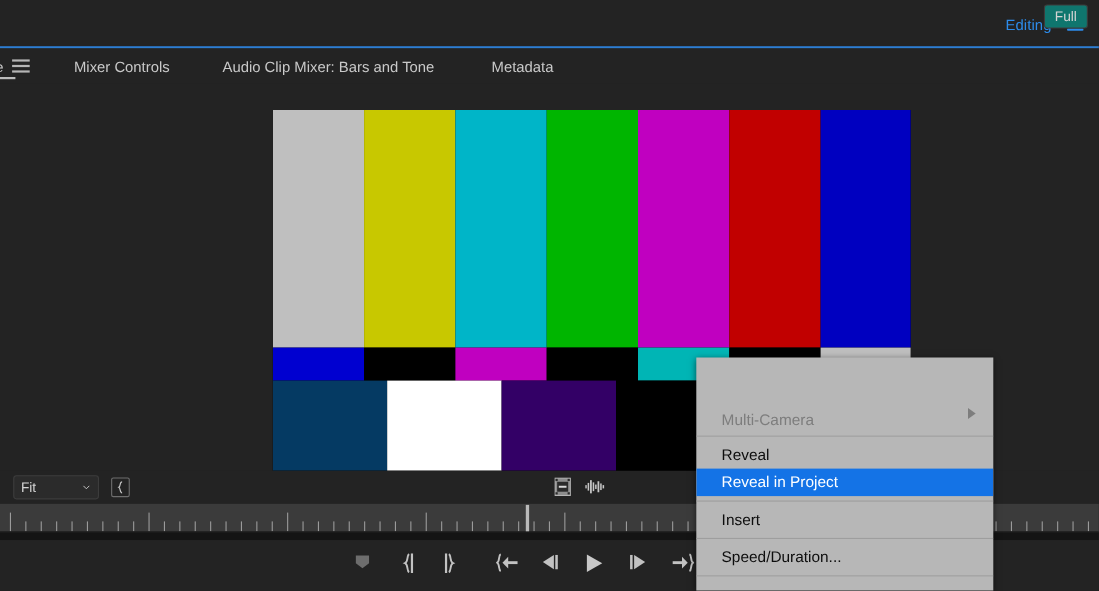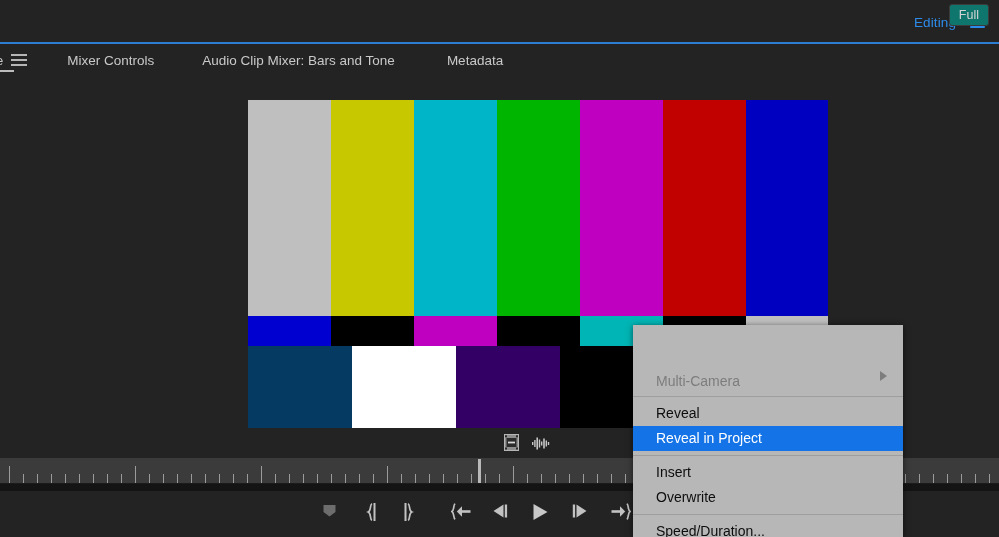--- a/index.html
+++ b/index.html
@@ -214,20 +214,33 @@
         </div>
       <div class="bars-bot" id="bars-bot">
           <div style="background: rgb(5, 58, 99); width: 104px;"></div>
           <div style="background: rgb(255, 255, 255); width: 104px;"></div>
           <div style="background: rgb(51, 0, 102); width: 104px;"></div>
           <div style="background: rgb(0, 0, 0); width: 268px;"></div>
         </div>
     </div>
   </div>
 
+  <div class="monitorbar">
+    <div class="select-fit">
+      <span>Fit</span>
+      <svg class="caret" viewBox="0 0 10 6">
+        <path d="M1 1 L5 5 L9 1" stroke="#c9c9c9" stroke-width="1.3" fill="none"></path>
+      </svg>
+    </div>
+    <div class="btn-icon-sq" id="btn-settings-sq">
+      <svg width="9" height="12" viewBox="0 0 9 12">
+        <path d="M6 1 C3.5 1 5 5 3 6 C5 7 3.5 11 6 11" stroke="#c5c5c5" stroke-width="1.1" fill="none"></path>
+      </svg>
+    </div>
+  </div>
 
   <div class="mb-icon" id="icon-export-frame">
     <svg width="15" height="17" viewBox="0 0 15 17">
       <rect x="0.5" y="0.5" width="14" height="16" fill="#8e8e8e" stroke="#b5b5b5"></rect>
       <rect x="2.5" y="4" width="10" height="9" fill="#2b2b2b"></rect>
       <rect x="4" y="7.6" width="7" height="1.8" fill="#d8d8d8"></rect>
       <rect x="1" y="1.3" width="2" height="2" fill="#2b2b2b"></rect>
       <rect x="12" y="1.3" width="2" height="2" fill="#2b2b2b"></rect>
       <rect x="1" y="13.5" width="2" height="2" fill="#2b2b2b"></rect>
       <rect x="12" y="13.5" width="2" height="2" fill="#2b2b2b"></rect>
@@ -380,19 +393,18 @@
     </svg>
   </div>
 
   <div class="ctxmenu" id="ctxmenu">
       <div class="ctx-item disabled" style="padding-top: 4px; height: 29px; line-height: 29px;"><span>Multi-Camera</span><span class="submark"></span></div>
       <div class="ctx-sep"></div>
       <div class="ctx-item"><span>Reveal</span></div>
       <div class="ctx-item selected"><span>Reveal in Project</span></div>
       <div class="ctx-sep"></div>
       <div class="ctx-item"><span>Insert</span></div>
-      <div class="ctx-item"><span>Overwrite</span></div>
       <div class="ctx-sep"></div>
       <div class="ctx-item"><span>Speed/Duration...</span></div>
       <div class="ctx-sep"></div>
     </div>
 
 </div>
 
 </body></html>

